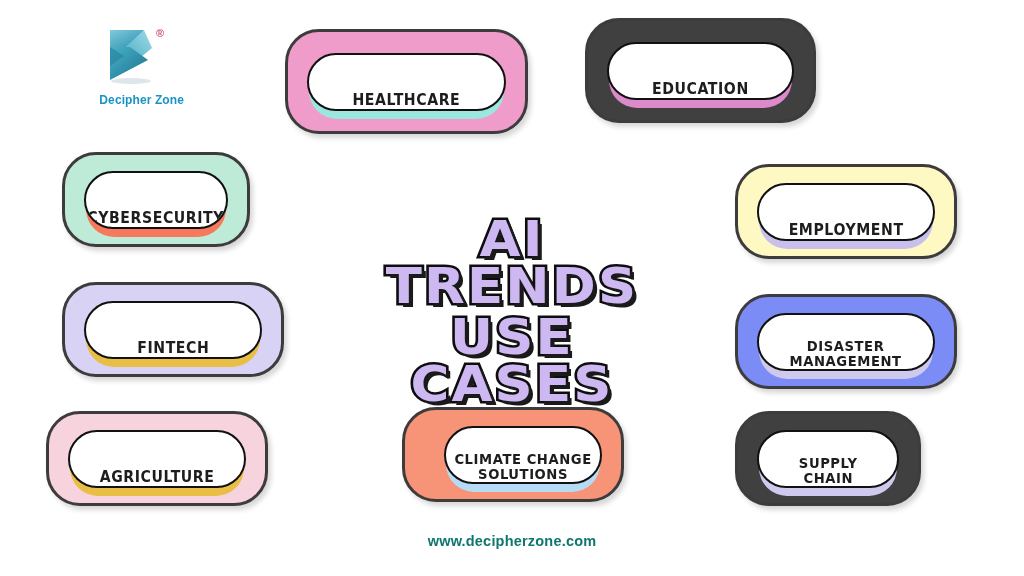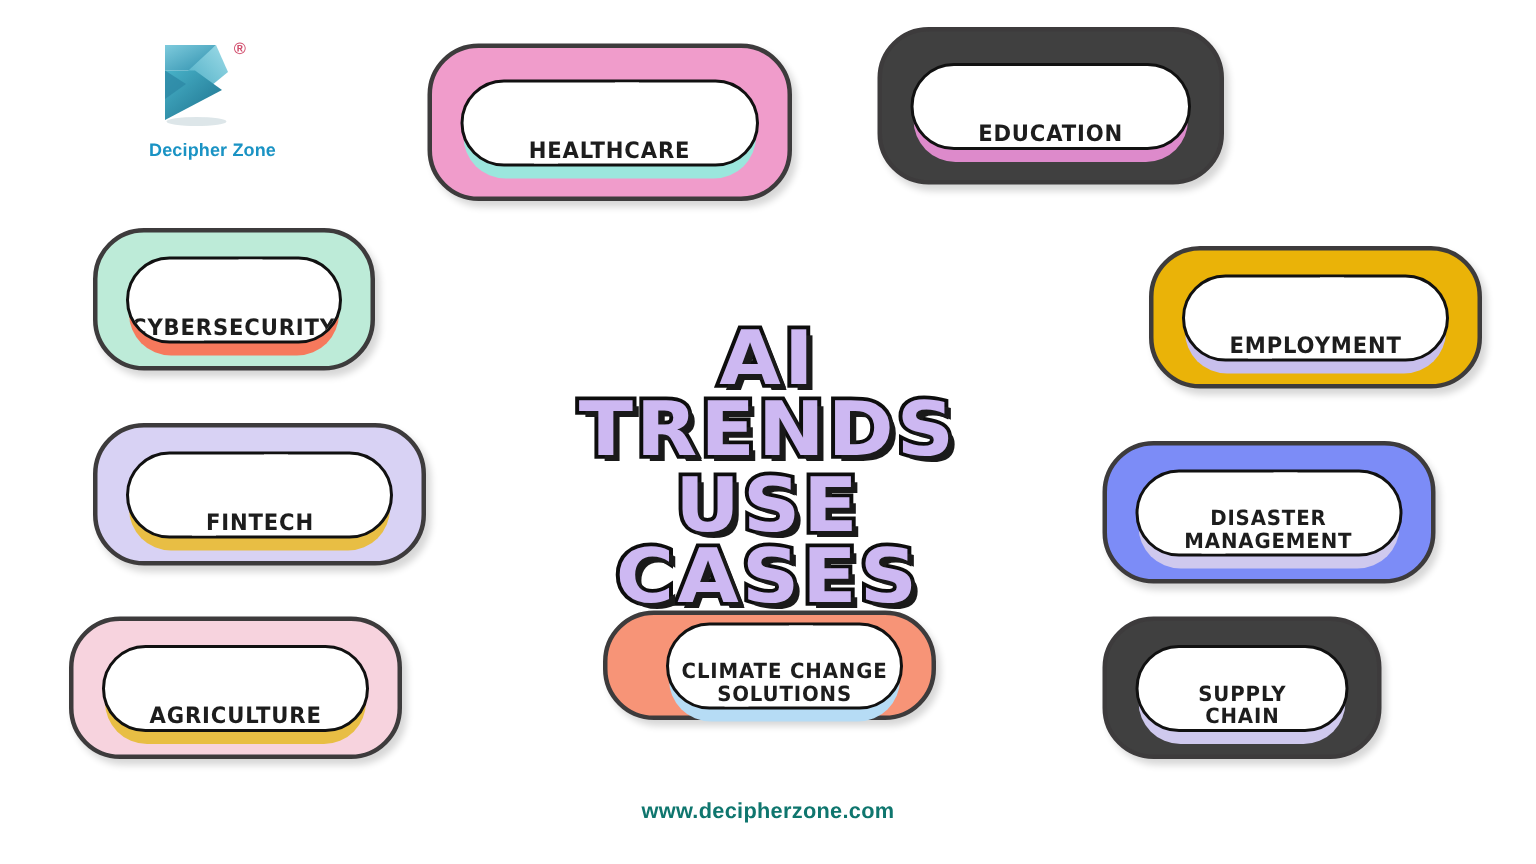--- a/index.html
+++ b/index.html
@@ -170,21 +170,21 @@
       <div class="card" style="left: 62px; top: 152px; width: 188px; height: 95px; background: rgb(189, 235, 216); border-color: rgb(61, 59, 60);">
         <div class="pill-wrap">
           <div class="pill-shadow" style="background: rgb(246, 121, 92);"></div>
           <div class="pill">
             <div class="pill-label">
               <span style="display: block;">CYBERSECURITY</span>
             </div>
           </div>
         </div>
       </div>
-      <div class="card" style="left: 735px; top: 164px; width: 222px; height: 95px; background: #eab308; border-color: rgb(61, 59, 60); margin-left: 31px;">
+      <div class="card" style="left: 735px; top: 164px; width: 222px; height: 95px; background: #fef9c3; border-color: rgb(61, 59, 60);">
         <div class="pill-wrap">
           <div class="pill-shadow" style="background: rgb(200, 191, 236);"></div>
           <div class="pill">
             <div class="pill-label">
               <span style="display: block;">EMPLOYMENT</span>
             </div>
           </div>
         </div>
       </div>
       <div class="card" style="left: 62px; top: 282px; width: 222px; height: 95px; background: rgb(216, 210, 244); border-color: rgb(61, 59, 60);">
@@ -211,21 +211,21 @@
       <div class="card" style="left: 46px; top: 411px; width: 222px; height: 95px; background: rgb(247, 211, 222); border-color: rgb(61, 59, 60);">
         <div class="pill-wrap">
           <div class="pill-shadow" style="background: rgb(232, 190, 68);"></div>
           <div class="pill">
             <div class="pill-label">
               <span style="display: block;">AGRICULTURE</span>
             </div>
           </div>
         </div>
       </div>
-      <div class="card" style="left: 402px; top: 407px; width: 222px; height: 73px; background: rgb(247, 148, 119); border-color: rgb(61, 59, 60); padding-left: 20px;">
+      <div class="card" style="left: 402px; top: 407px; width: 222px; height: 95px; background: rgb(247, 148, 119); border-color: rgb(61, 59, 60); padding-left: 20px;">
         <div class="pill-wrap">
           <div class="pill-shadow" style="background: rgb(182, 220, 245);"></div>
           <div class="pill">
             <div class="pill-label two-line">
               <span style="display: block;">CLIMATE CHANGE</span>
               <span style="display: block;">SOLUTIONS</span>
             </div>
           </div>
         </div>
       </div>

